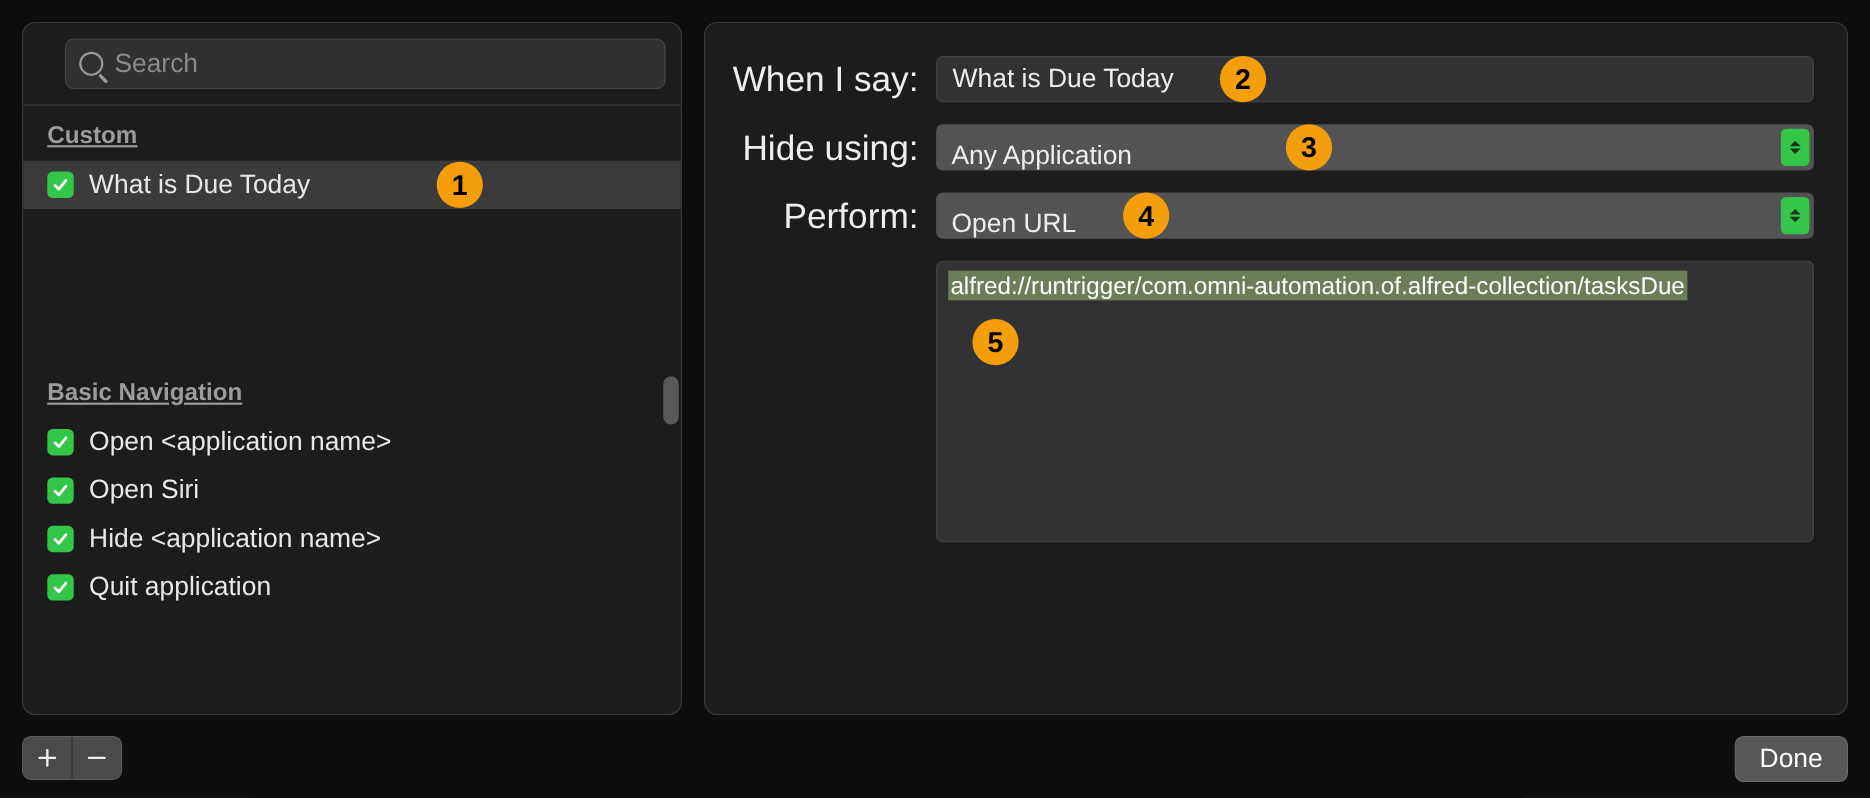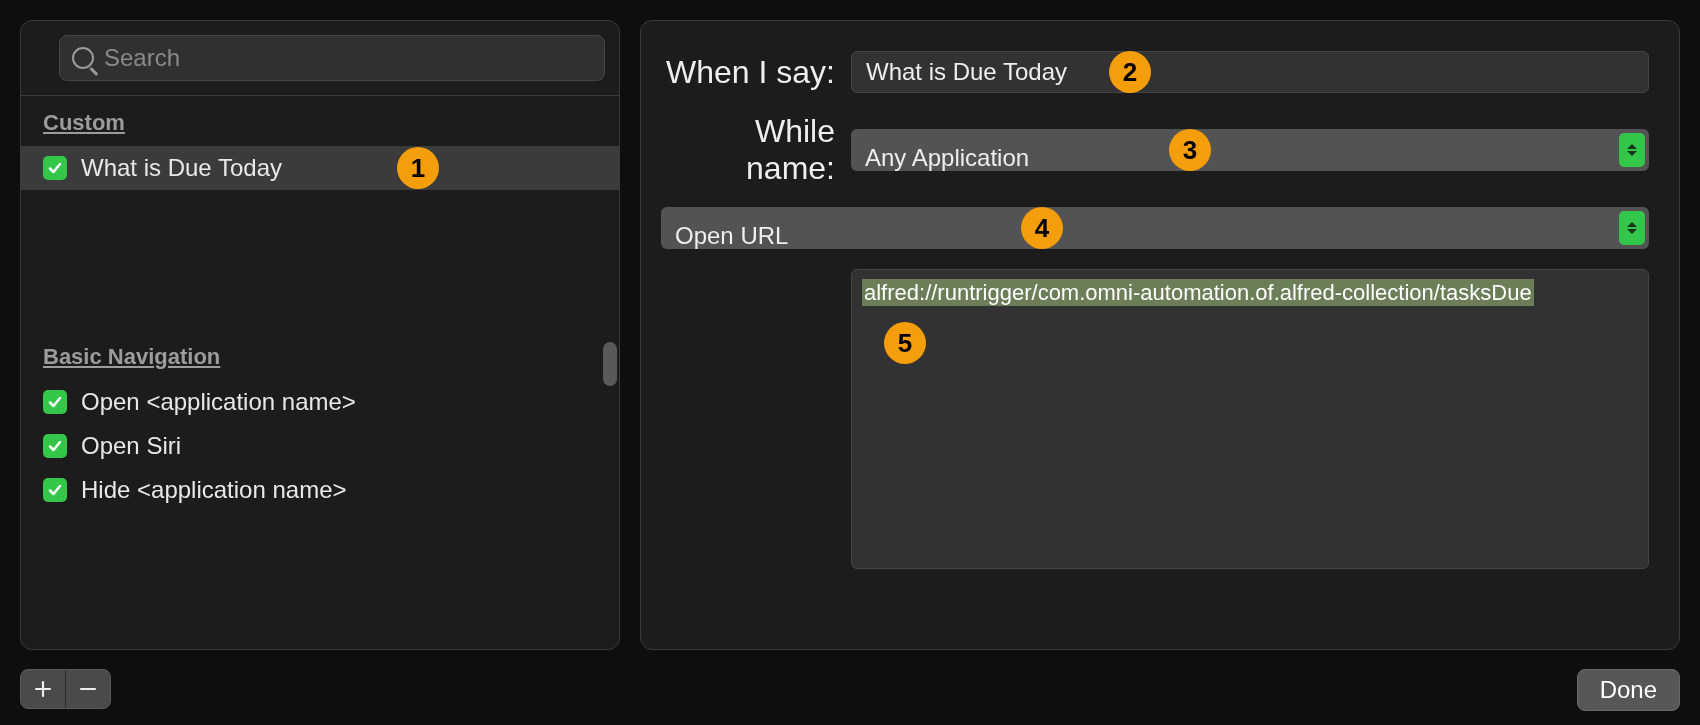--- a/index.html
+++ b/index.html
@@ -180,21 +180,21 @@
     border-right: 5px solid transparent;
   }
   .stepper .tri.up { border-bottom: 5px solid #153618; }
   .stepper .tri.down { border-top: 5px solid #153618; }
 
   .url-area {
     margin-left: 190px;
     background: #323133;
     border: 1px solid #454545;
     border-radius: 6px;
-    height: 300px;
+    height: 256px;
     padding: 8px 10px;
     position: relative;
   }
   .url-text {
     display: inline;
     background: #6c7e58;
     color: #fff;
     font-size: 22px;
     padding: 1px 2px;
     line-height: 28px;
@@ -287,48 +287,57 @@
         <span class="row-label">Open Siri</span>
       </div>
       <div class="row">
         <span class="cb">
             <svg width="16" height="16" viewBox="0 0 16 16">
               <path d="M3 8.5 L6.5 12 L13 4" stroke="#fff" stroke-width="2.5" fill="none" stroke-linecap="round" stroke-linejoin="round"></path>
             </svg>
           </span>
         <span class="row-label">Hide &lt;application name&gt;</span>
       </div>
+      <div class="row">
+        <span class="cb">
+            <svg width="16" height="16" viewBox="0 0 16 16">
+              <path d="M3 8.5 L6.5 12 L13 4" stroke="#fff" stroke-width="2.5" fill="none" stroke-linecap="round" stroke-linejoin="round"></path>
+            </svg>
+          </span>
+        <span class="row-label">Quit application</span>
+      </div>
 
       <div class="thumb"></div>
     </div>
   </div>
 
   <div class="panel right">
 
     <div class="frow">
       <div class="flabel">When I say:</div>
       <div class="fcontrol textfield">
         <span>What is Due Today</span>
       </div>
       <span class="badge" style="left:448px; top:50%; transform:translateY(-50%);">2</span>
     </div>
 
     <div class="frow">
-      <div class="flabel">While name:</div>
+      <div class="flabel">Hide using:</div>
       <div class="fcontrol select">
         <span>Any Application</span>
         <span class="stepper">
           <span class="tri up"></span>
             <span class="tri down"></span>
         </span>
       </div>
       <span class="badge" style="left:508px; top:50%; transform:translateY(-50%);">3</span>
     </div>
 
     <div class="frow">
+      <div class="flabel">Perform:</div>
       <div class="fcontrol select">
         <span>Open URL</span>
         <span class="stepper">
           <span class="tri up"></span>
             <span class="tri down"></span>
         </span>
       </div>
       <span class="badge" style="left:360px; top:50%; transform:translateY(-50%);">4</span>
     </div>
 

